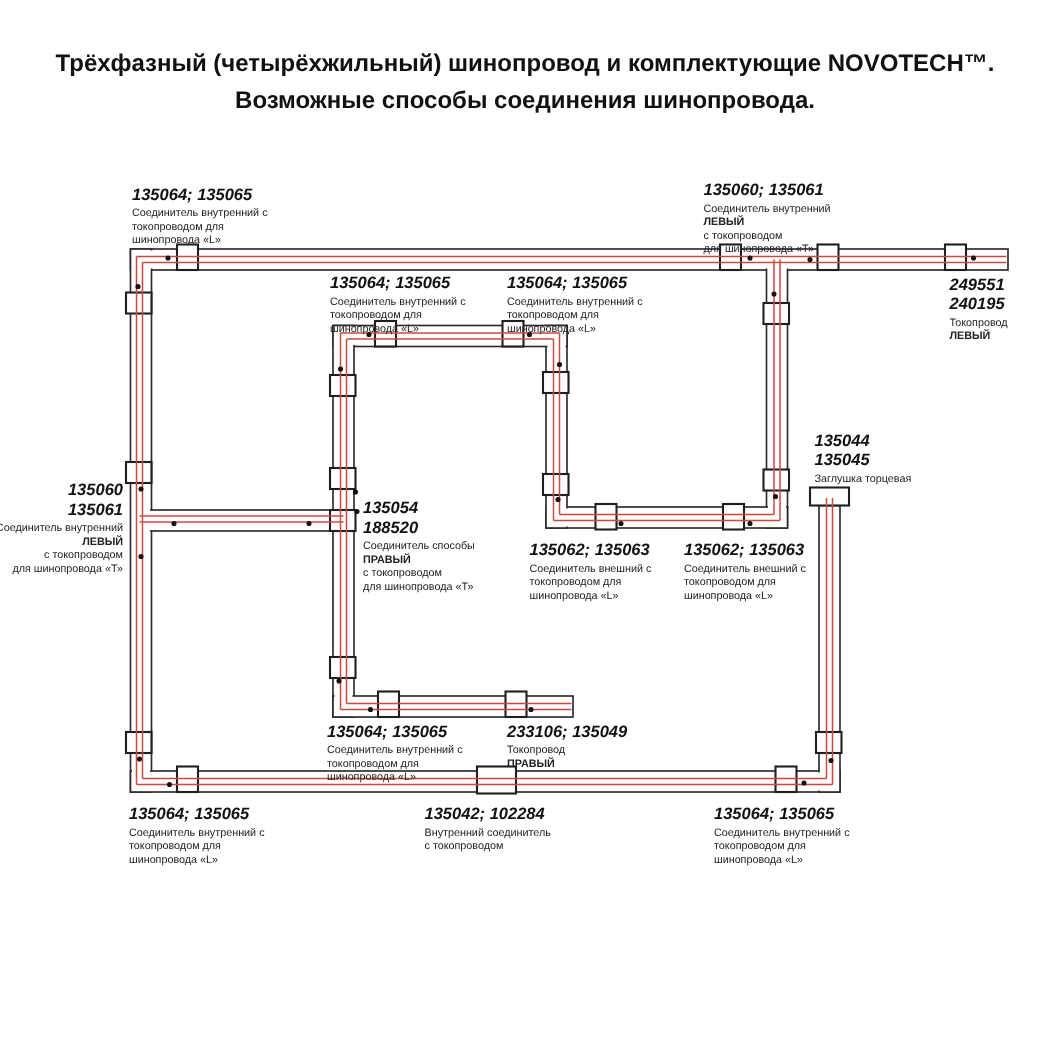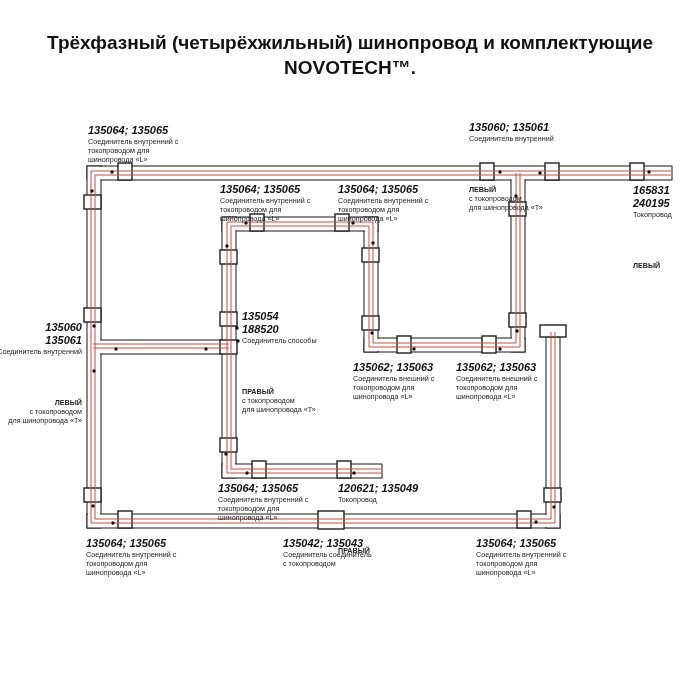--- a/index.html
+++ b/index.html
@@ -1,38 +1,39 @@
 <!DOCTYPE html>
 <html><head>
 <meta charset="utf-8">
 <style>
   html,body{margin:0;padding:0;background:#fff;}
   .stage{position:relative;width:700px;height:700px;background:#ffffff;overflow:hidden;
          font-family:"Liberation Sans",sans-serif;}
   .title{position:absolute;top:30px;left:0;width:700px;text-align:center;
-         font-size:19px;font-weight:bold;color:#111;line-height:25px;}
+         font-size:16px;font-weight:bold;color:#111;line-height:25px;}
   svg.diagram{position:absolute;left:0;top:0;}
   .tr{fill:#ffffff;stroke:#2b2b2b;stroke-width:1.1;}
   .er{fill:#ffffff;stroke:none;}
   .cb{fill:#ffffff;stroke:#1f1f1f;stroke-width:1.4;}
   .cap{fill:#ffffff;stroke:#1f1f1f;stroke-width:1.4;}
   .dt{fill:#111;stroke:none;}
   .lbl{position:absolute;color:#111;white-space:nowrap;}
   .num{font-weight:bold;font-size:11px;line-height:13px;font-style:italic;}
   .d{font-size:7.2px;line-height:9px;color:#222;}
-  .db{font-weight:bold;margin-top:42px;}
+  .db{font-weight:bold;}
   .ralign{text-align:right;}
 </style>
 </head>
 <body>
 
 <div class="stage">
 
   <div class="title">
     <div>Трёхфазный (четырёхжильный) шинопровод и комплектующие NOVOTECH™.</div>
+    <div>Возможные способы соединения шинопровода.</div>
   </div>
 
   <svg class="diagram" width="700" height="700" viewBox="0 0 700 700">
 
     <g>
       <rect class="tr" x="87" y="166" width="585" height="14"></rect>
       <rect class="tr" x="87" y="166" width="14" height="362"></rect>
       <rect class="tr" x="87" y="514" width="473" height="14"></rect>
       <rect class="tr" x="546" y="337" width="14" height="191"></rect>
       <rect class="tr" x="511" y="172" width="14" height="180"></rect>
@@ -152,21 +153,21 @@
 
   <div class="lbl" style="left:469px;top:121px">
     <div class="num">135060; 135061</div>
     <div class="d">Соединитель внутренний</div>
     <div class="d db">ЛЕВЫЙ</div>
     <div class="d">с токопроводом</div>
     <div class="d">для шинопровода «Т»</div>
   </div>
 
   <div class="lbl" style="left:633px;top:184px">
-    <div class="num">165831</div>
+    <div class="num">249551</div>
     <div class="num">240195</div>
     <div class="d">Токопровод</div>
     <div class="d db">ЛЕВЫЙ</div>
   </div>
 
   <div class="lbl" style="left:220px;top:183px">
     <div class="num">135064; 135065</div>
     <div class="d">Соединитель внутренний с</div>
     <div class="d">токопроводом для</div>
     <div class="d">шинопровода «L»</div>
@@ -181,29 +182,34 @@
 
   <div class="lbl ralign" style="right:618px;top:321px">
     <div class="num">135060</div>
     <div class="num">135061</div>
     <div class="d">Соединитель внутренний</div>
     <div class="d db">ЛЕВЫЙ</div>
     <div class="d">с токопроводом</div>
     <div class="d">для шинопровода «Т»</div>
   </div>
 
-  <div class="lbl" style="left:242px;top:310px">
+  <div class="lbl" style="left:242px;top:333px">
     <div class="num">135054</div>
     <div class="num">188520</div>
     <div class="d">Соединитель способы</div>
     <div class="d db">ПРАВЫЙ</div>
     <div class="d">с токопроводом</div>
     <div class="d">для шинопровода «Т»</div>
   </div>
 
+  <div class="lbl" style="left:543px;top:288px">
+    <div class="num">135044</div>
+    <div class="num">135045</div>
+    <div class="d">Заглушка торцевая</div>
+  </div>
 
   <div class="lbl" style="left:353px;top:361px">
     <div class="num">135062; 135063</div>
     <div class="d">Соединитель внешний с</div>
     <div class="d">токопроводом для</div>
     <div class="d">шинопровода «L»</div>
   </div>
 
   <div class="lbl" style="left:456px;top:361px">
     <div class="num">135062; 135063</div>
@@ -213,35 +219,35 @@
   </div>
 
   <div class="lbl" style="left:218px;top:482px">
     <div class="num">135064; 135065</div>
     <div class="d">Соединитель внутренний с</div>
     <div class="d">токопроводом для</div>
     <div class="d">шинопровода «L»</div>
   </div>
 
   <div class="lbl" style="left:338px;top:482px">
-    <div class="num">120621; 135049</div>
+    <div class="num">233106; 135049</div>
     <div class="d">Токопровод</div>
     <div class="d db">ПРАВЫЙ</div>
   </div>
 
   <div class="lbl" style="left:86px;top:537px">
     <div class="num">135064; 135065</div>
     <div class="d">Соединитель внутренний с</div>
     <div class="d">токопроводом для</div>
     <div class="d">шинопровода «L»</div>
   </div>
 
   <div class="lbl" style="left:283px;top:537px">
-    <div class="num">135042; 135043</div>
-    <div class="d">Соединитель соединитель</div>
+    <div class="num">135042; 102284</div>
+    <div class="d">Внутренний соединитель</div>
     <div class="d">с токопроводом</div>
   </div>
 
   <div class="lbl" style="left:476px;top:537px">
     <div class="num">135064; 135065</div>
     <div class="d">Соединитель внутренний с</div>
     <div class="d">токопроводом для</div>
     <div class="d">шинопровода «L»</div>
   </div>
 

